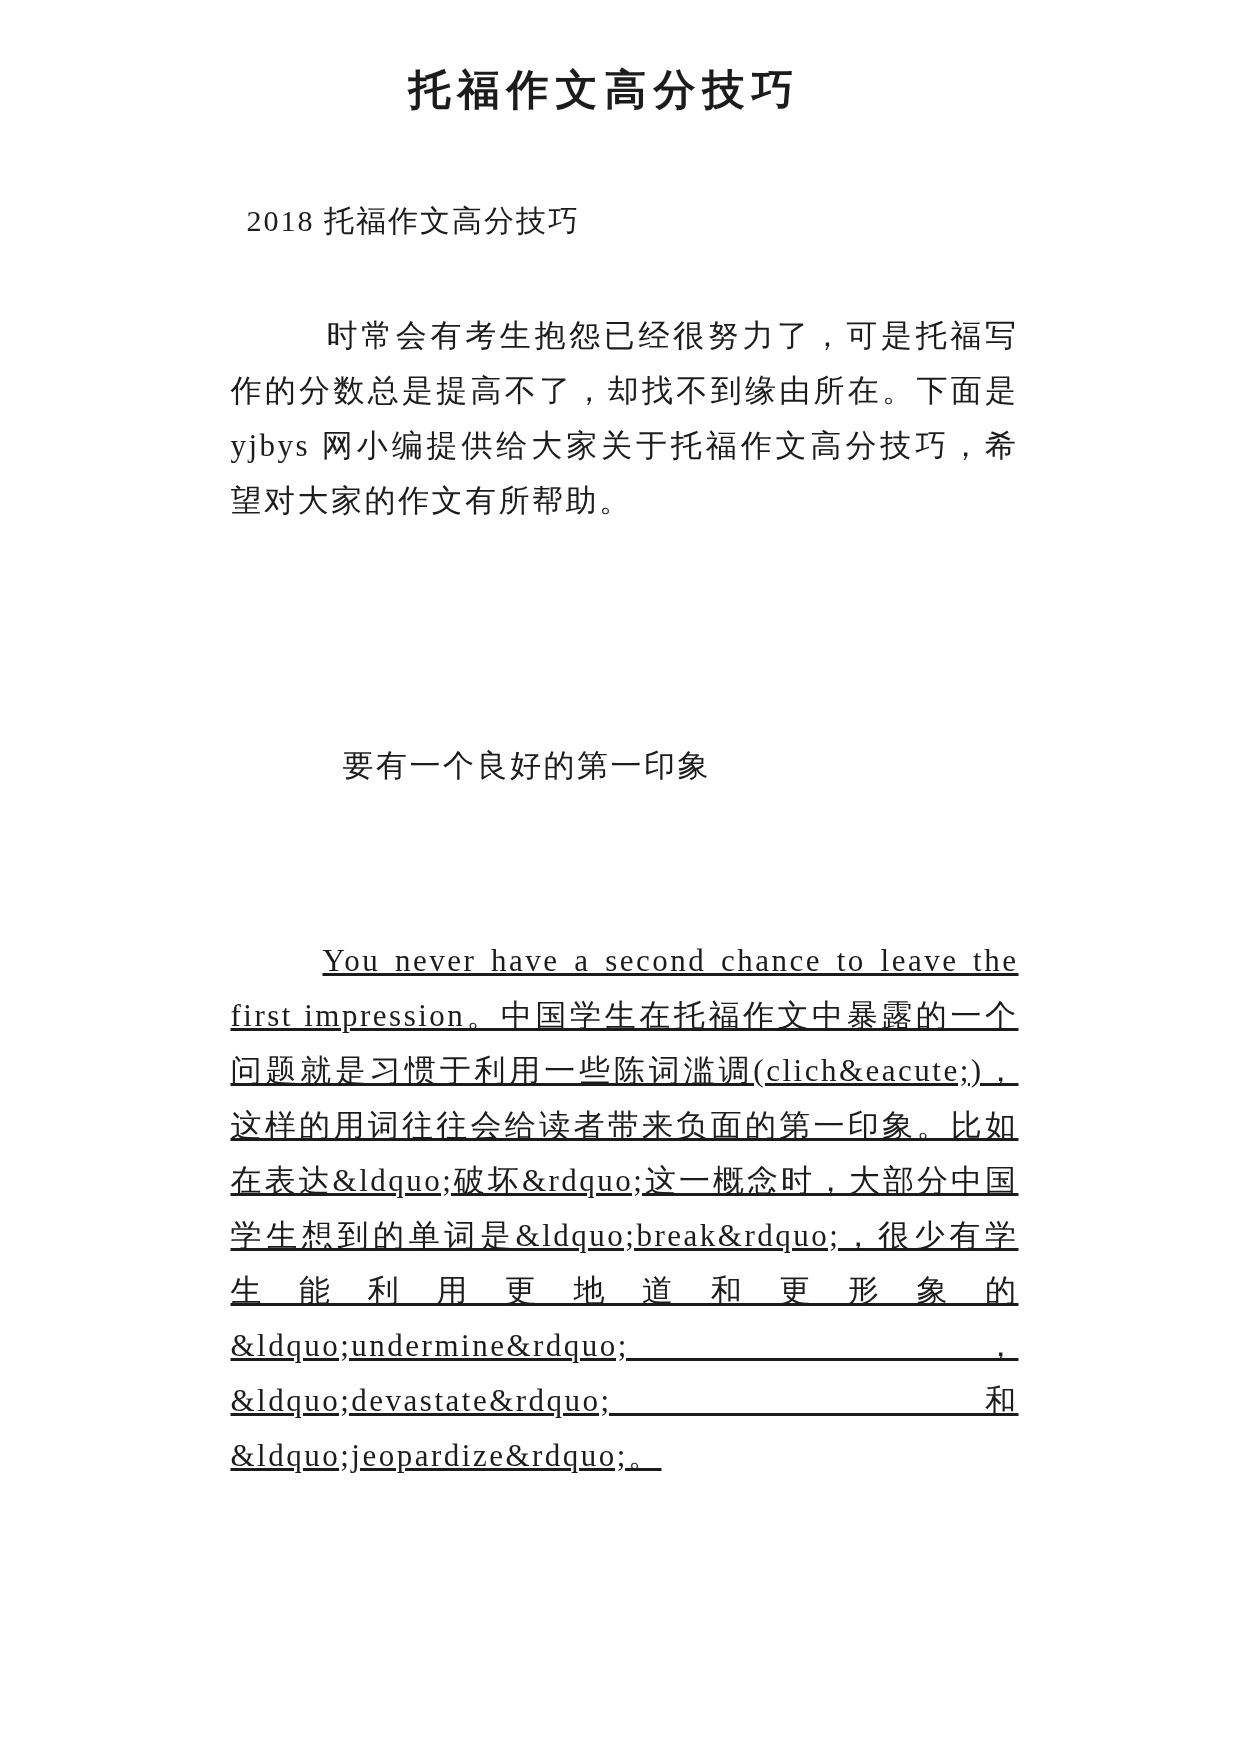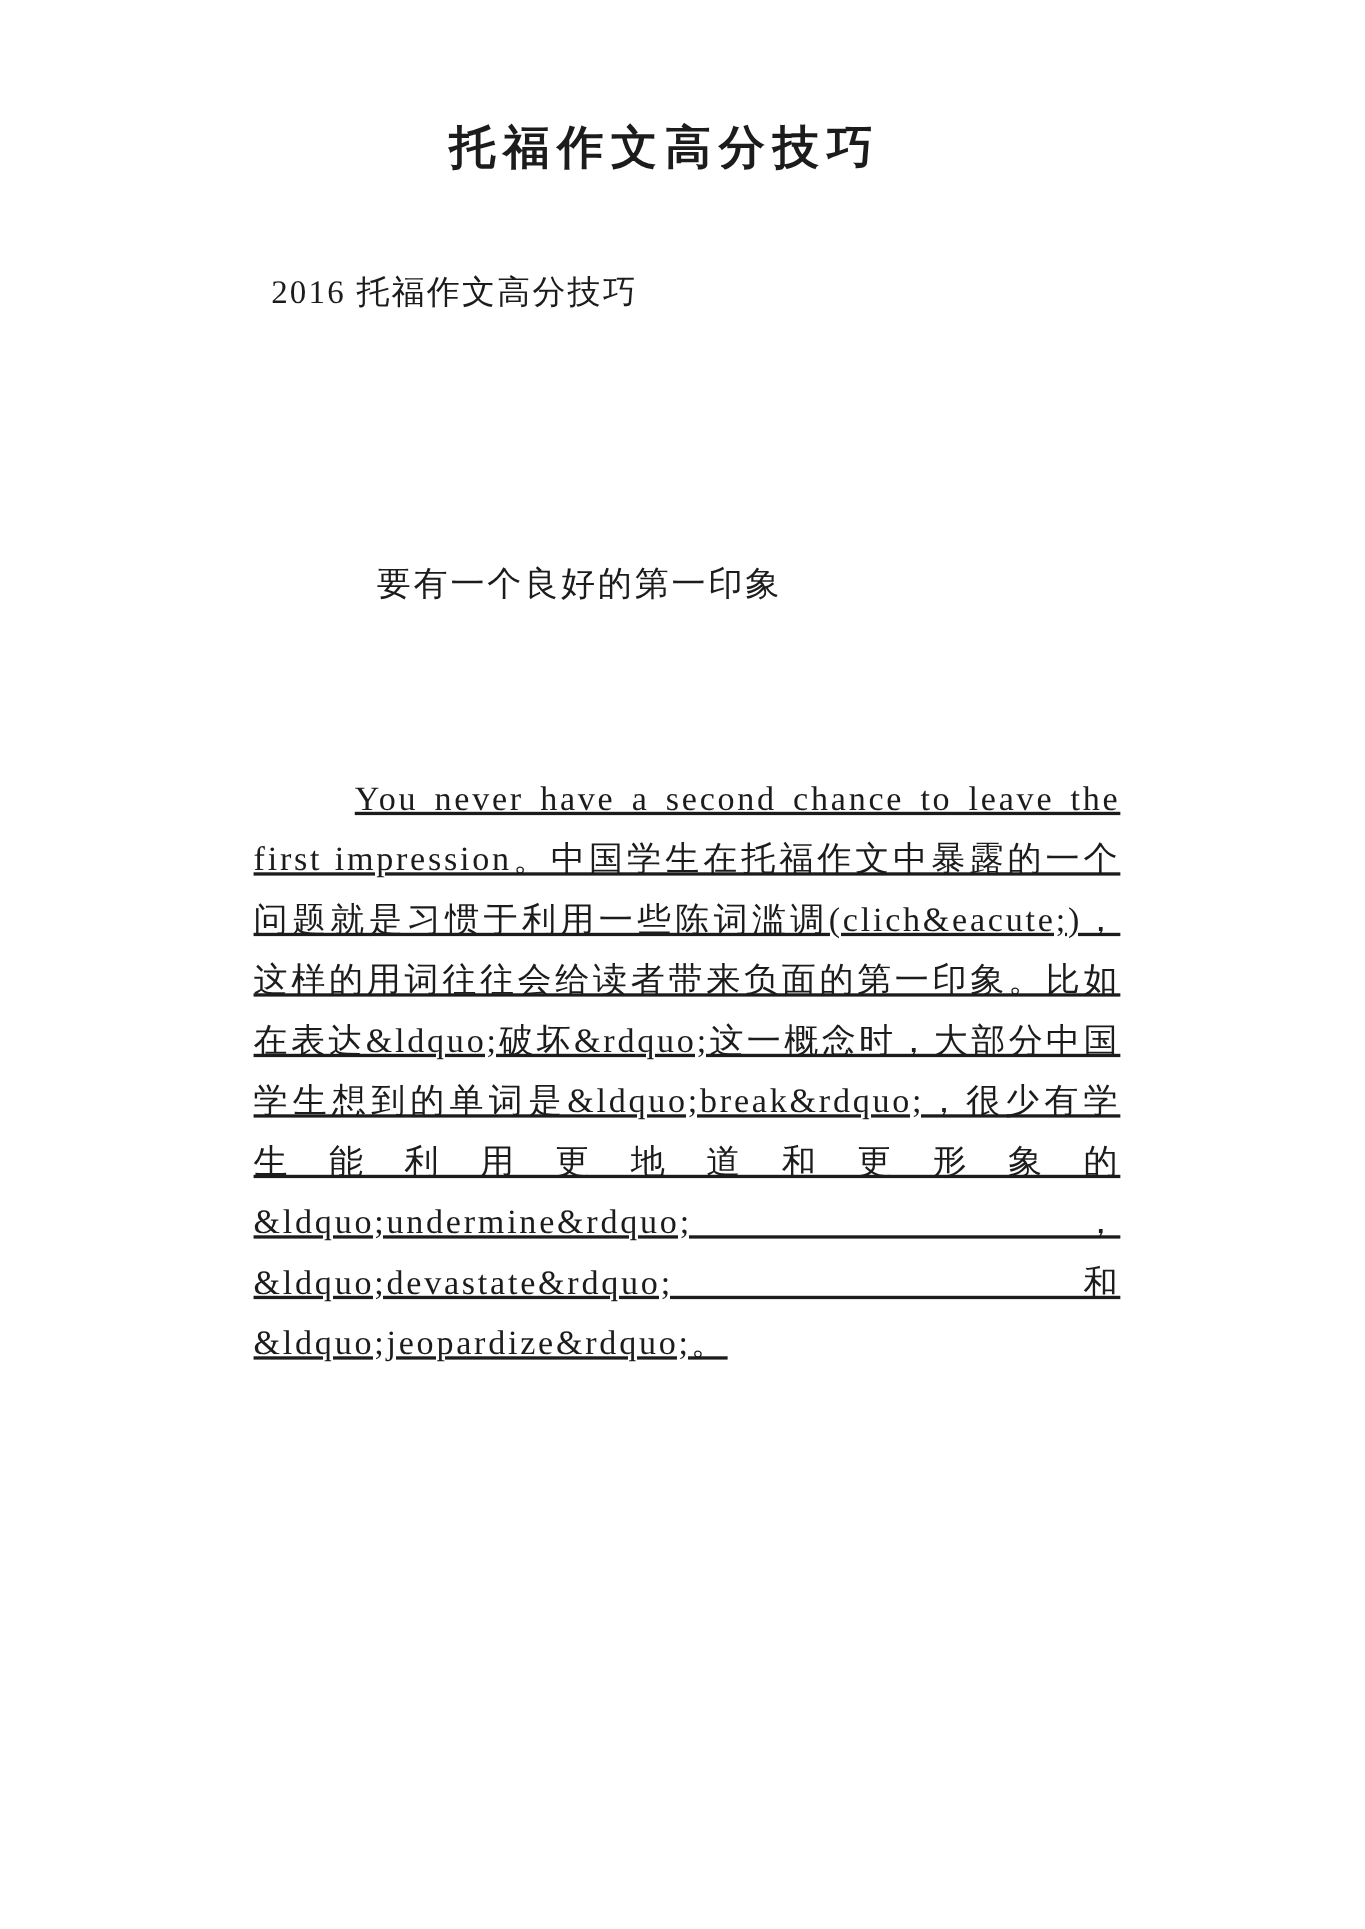--- a/index.html
+++ b/index.html
@@ -7,21 +7,21 @@
     padding: 0;
     background: #ffffff;
   }
   .page {
     position: relative;
     width: 1116px;
     height: 1754px;
     margin: 0 auto;
     background: #ffffff;
     box-sizing: border-box;
-    padding: 108px 160px 0 168px;
+    padding: 63px 160px 0 168px;
     font-family: "Liberation Serif", "DejaVu Serif", serif;
     color: #1c1c1c;
     overflow: hidden;
   }
   .doc-title {
     margin: 0;
     font-size: 42px;
     font-weight: 700;
     line-height: 55px;
     text-align: center;
@@ -58,19 +58,20 @@
     text-indent: 92px;
     text-decoration: underline;
   }
 </style>
 </head>
 <body>
 
 <div class="page">
   <h1 class="doc-title">托福作文高分技巧</h1>
 
-  <p class="doc-subtitle">2016 托福作文高分技巧</p>
+  <p class="doc-subtitle">2018 托福作文高分技巧</p>
 
+  <p class="body-para para-intro">时常会有考生抱怨已经很努力了，可是托福写作的分数总是提高不了，却找不到缘由所在。下面是 yjbys 网小编提供给大家关于托福作文高分技巧，希望对大家的作文有所帮助。</p>
 
   <p class="body-para para-heading">要有一个良好的第一印象</p>
 
   <p class="body-para para-body">You never have a second chance to leave the first impression。中国学生在托福作文中暴露的一个问题就是习惯于利用一些陈词滥调(clich&amp;eacute;)，这样的用词往往会给读者带来负面的第一印象。比如在表达&amp;ldquo;破坏&amp;rdquo;这一概念时，大部分中国学生想到的单词是&amp;ldquo;break&amp;rdquo;，很少有学生能利用更地道和更形象的 &amp;ldquo;undermine&amp;rdquo;，&amp;ldquo;devastate&amp;rdquo;和&amp;ldquo;jeopardize&amp;rdquo;。</p>
 </div>
 
 </body></html>

